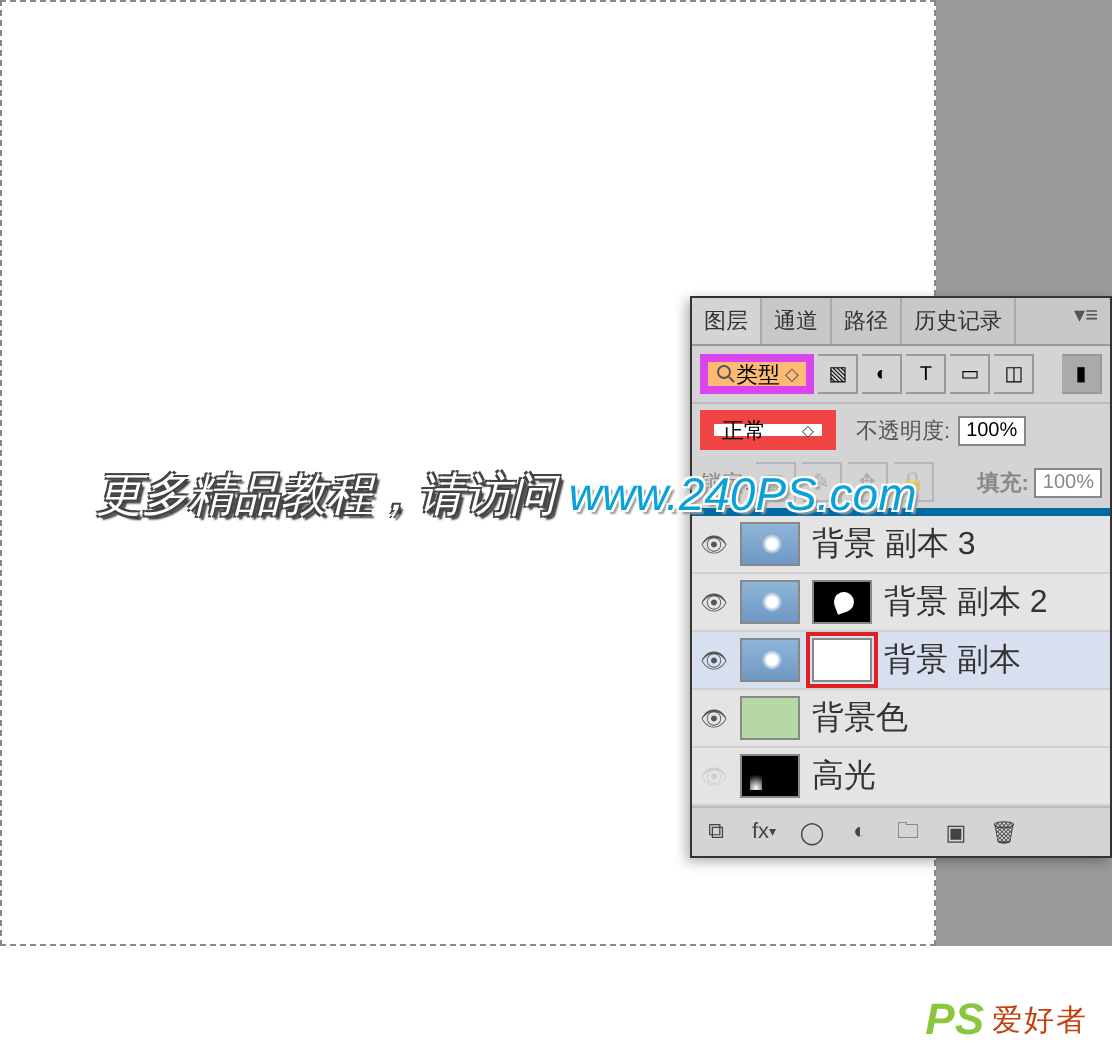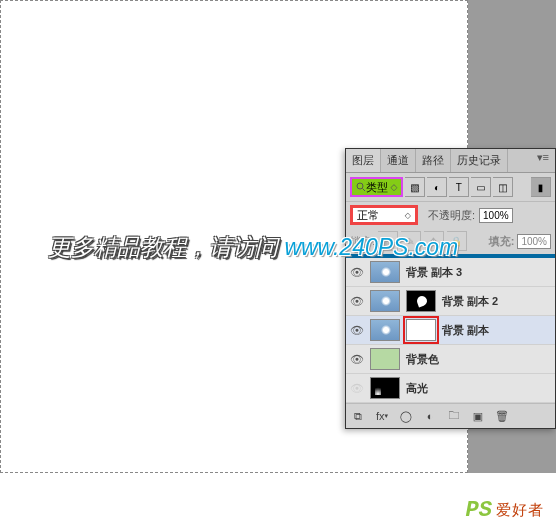--- a/index.html
+++ b/index.html
@@ -6,54 +6,54 @@
     body { width: 556px; height: 525px; background: #fff; position: relative; overflow: hidden; }
     .canvas-area { position: absolute; left: 0; top: 0; width: 468px; height: 473px; background: #fff; }
     .selection-border { position: absolute; left: 0; top: 0; width: 468px; height: 473px; border: 1px dashed #888; pointer-events: none; }
     .gray-area { position: absolute; left: 468px; top: 0; width: 88px; height: 473px; background: #9b9b9b; }
     .bottom-area { position: absolute; left: 0; top: 473px; width: 556px; height: 52px; background: #fff; }
     .layers-panel { position: absolute; right: 0; top: 148px; width: 211px; background: #d4d4d4; border: 1px solid #333; box-shadow: -2px 2px 6px rgba(0,0,0,.3); }
     .panel-tabs { display: flex; background: #c8c8c8; border-bottom: 1px solid #999; font-size: 11px; }
     .panel-tab { padding: 4px 6px; border-right: 1px solid #aaa; color: #333; cursor: default; }
     .panel-tab.active { background: #d4d4d4; }
     .filter-row { display: flex; align-items: center; padding: 4px; gap: 2px; border-bottom: 1px solid #bbb; }
-    .filter-select { display: flex; align-items: center; border: 2px solid #d946ef; background: #84cc16; font-size: 11px; padding: 2px 4px; height: 20px; }
+    .filter-select { display: flex; align-items: center; border: 4px solid #d946ef; background: #fdba74; font-size: 11px; padding: 2px 4px; height: 20px; }
     .filter-select .search-icon { width: 10px; height: 10px; }
     .icn-btn { width: 20px; height: 20px; display: flex; align-items: center; justify-content: center; border: 1px solid #999; background: #d4d4d4; font-size: 10px; cursor: default; }
     .icn-btn:not(:first-child){ border-left:none;}
     .blend-row { display: flex; align-items: center; padding: 3px 4px; gap: 4px; font-size: 11px; }
-    .blend-select { border: 3px solid #ef4444; background: #fff; padding: 2px 4px; min-width: 68px; display: flex; align-items: center; justify-content: space-between; height: 20px;}
+    .blend-select { border: 7px solid #ef4444; background: #fff; padding: 2px 4px; min-width: 68px; display: flex; align-items: center; justify-content: space-between; height: 20px;}
     .blend-select .dd { font-size: 8px; color:#555;}
     .opacity-label { color: #555; margin-left: 6px; }
     .pct-box { border: 1px solid #888; background: #fff; padding: 1px 3px; font-size: 10px; min-width: 32px; display:inline-block;}
     .lock-row { display: flex; align-items: center; padding: 3px 4px; gap: 3px; font-size: 11px; border-bottom: 4px solid #0369a1; color: #888;}
     .lock-row .icn-btn { opacity:.5;}
     .lock-label { }
     .fill-label { margin-left: auto; font-weight: bold; }
     .layers-list { background: #e8e8e8; max-height: 160px; overflow: hidden; }
     .layer-item { display: flex; align-items: center; padding: 3px 4px; border-bottom: 1px solid #d0d0d0; background: #e4e4e4; }
     .eye { width: 14px; height: 14px; display: flex; align-items: center; justify-content: center; margin-right: 6px; color: #555; font-size: 11px; }
     .thumb { width: 30px; height: 22px; border: 1px solid #888; margin-right: 6px; background: #7fa3c8; display: flex; align-items: center; justify-content: center; font-size: 9px; color:#fff;}
     .thumb.bgcolor { background: #b6d9a3; }
     .thumb.highlight { background: #000; position: relative; }
     .thumb.highlight::after { content:""; position:absolute; left:4px; bottom:3px; width:6px; height:10px; background: radial-gradient(circle at 50% 90%, #fff, rgba(255,255,255,0) 70%); }
     .thumb.dolphin { background: linear-gradient(#8fb5d8,#6e98c4); position: relative; }
     .thumb.dolphin::after { content:""; position:absolute; left:9px; top:4px; width:12px; height:12px; background: radial-gradient(circle, #fff 30%, rgba(255,255,255,0) 60%); border-radius:50%; }
     .mask-thumb { width: 30px; height: 22px; border: 1px solid #888; background: #fff; margin-right: 6px; position: relative;}
     .mask-thumb.dolphin-mask { background:#000; }
     .mask-thumb.dolphin-mask::after { content:""; position:absolute; left:10px; top:5px; width:10px; height:10px; background:#fff; border-radius:50% 50% 50% 0; transform: rotate(-20deg);}
     .mask-highlight { outline: 2px solid #e02020; outline-offset: 1px; }
-    .layer-name { font-size: 11px; color: #333; font-weight: bold; }
+    .layer-name { font-size: 16px; color: #333; }
     .panel-footer { display: flex; align-items: center; justify-content: flex-start; padding: 4px; gap: 8px; border-top: 1px solid #bbb; background: #d4d4d4; }
     .footer-icon { width: 16px; height: 16px; display: flex; align-items: center; justify-content: center; font-size: 11px; color: #444; }
     .overlay-text { position: absolute; left: 48px; top: 232px; font-size: 23px; font-weight: normal; font-style: italic; white-space: nowrap; }
     .overlay-text .t1 { color: #fff; text-shadow: -1px -1px 0 #444, 1px -1px 0 #444, -1px 1px 0 #444, 1px 1px 0 #444, 2px 2px 1px #333; }
     .overlay-text .t2 { color: #0aa1d8; text-shadow: -1px -1px 0 #fff, 1px -1px 0 #fff, -1px 1px 0 #fff, 1px 1px 0 #fff, 2px 2px 1px #999; }
     .watermark { position: absolute; right: 12px; bottom: 2px; display: flex; align-items: center; gap: 4px; }
-    .watermark .ps { font-family: Liberation Mono, monospace; font-size: 22px; font-style: italic; font-weight: bold; color: #8cc63f; text-shadow: 1px 1px 0 #fff; }
+    .watermark .ps { font-family: Liberation Sans, sans-serif; font-size: 22px; font-style: italic; font-weight: bold; color: #8cc63f; text-shadow: 1px 1px 0 #fff; }
     .watermark .txt { font-size: 15px; color: #c2410c; letter-spacing: 1px;}
     .chev { font-size: 9px; color: #555;}
     .menu-arrow { margin-left:auto; padding: 2px 6px; font-size: 11px; color:#555;}
   </style>
 </head>
 <body>
 
 <div class="canvas-area">
   <div class="selection-border"></div>
 </div>

